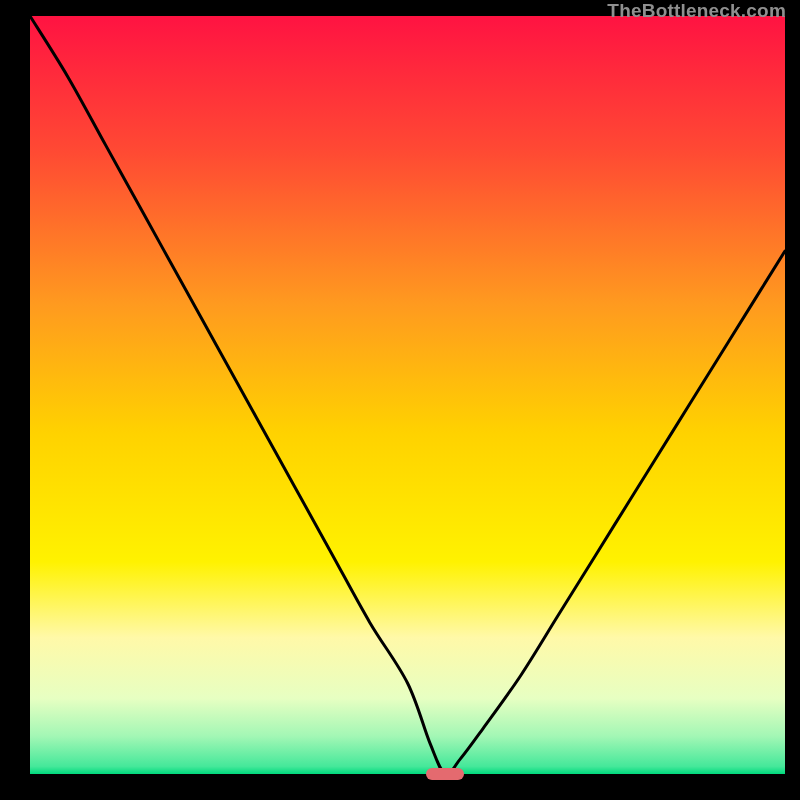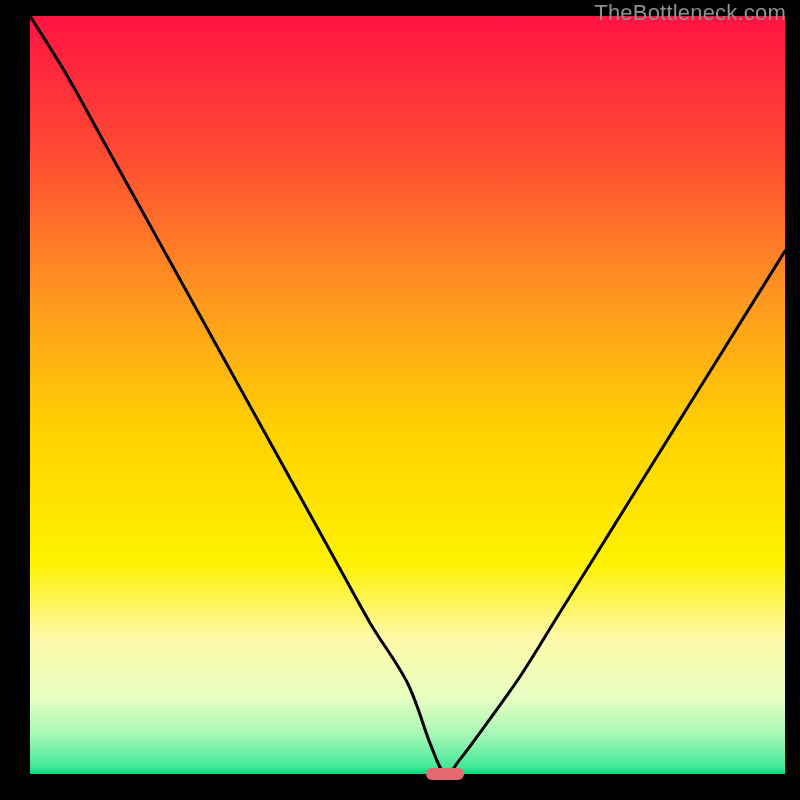--- a/index.html
+++ b/index.html
@@ -36,22 +36,22 @@
     left: 0; top: 0;
     width: 100%;
     height: 100%;
     overflow: visible;
   }
   .watermark {
     position: absolute;
     top: 0px;
     right: 14px;
     color: #8f8f8f;
-    font-size: 22px;
-    font-weight: 400;
+    font-size: 19px;
+    font-weight: 700;
     letter-spacing: 0.2px;
   }
   .marker {
     position: absolute;
     width: 38px;
     height: 12px;
     background: #e46a6f;
     border-radius: 7px;
     transform: translate(-50%, -50%);
   }

